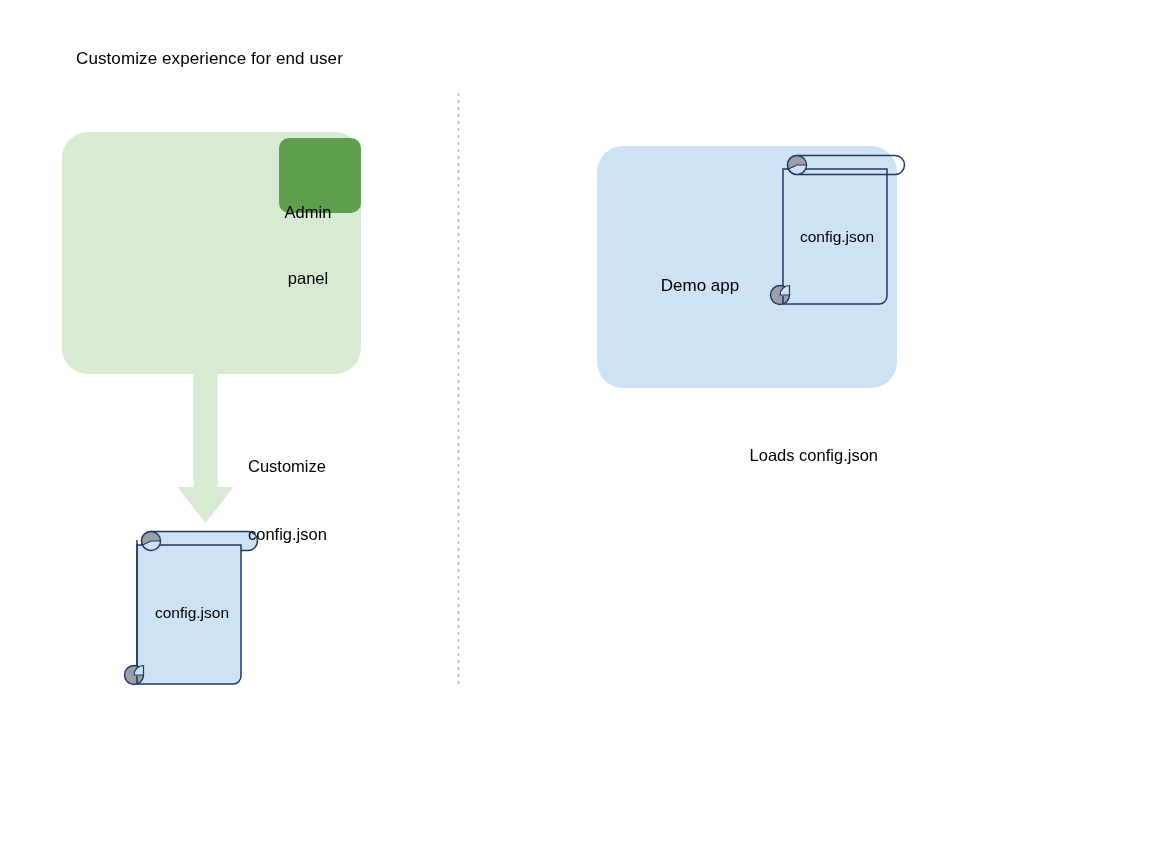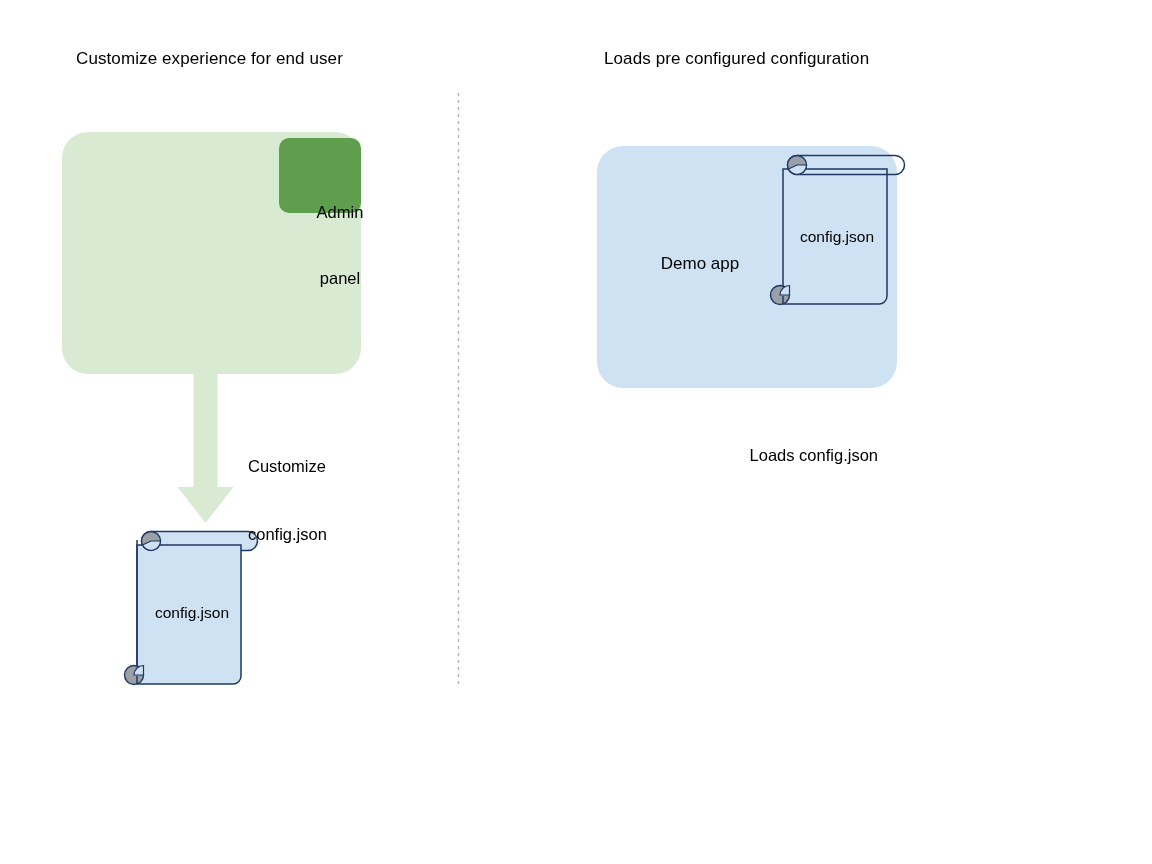--- a/index.html
+++ b/index.html
@@ -127,34 +127,33 @@
       <path d="M 797 165 L 806.5 165 A 9.5 9.5 0 0 1 788.5 169 Z" fill="#cfe2f3" stroke="#1f3864" stroke-width="1.2"></path>
 
       <circle cx="780" cy="295" r="9.5" fill="#9aa0a6" stroke="#1f3864" stroke-width="1.4"></circle>
       <path d="M 780 295 L 789.5 295 L 789.5 285.5 A 9.5 9.5 0 0 0 780 295 Z" fill="#cfe2f3" stroke="#1f3864" stroke-width="1.2"></path>
       <line x1="783" y1="304" x2="783" y2="296" stroke="#1f3864" stroke-width="1.5"></line>
     </g>
   </svg>
 
   <div class="lbl title-lbl" style="left:76px; top:49px;">Customize experience for end user</div>
 
-  <div class="lbl title-lbl" style="left:604px; top:49px;">Loads pre configured configuration</div>
 
-  <div class="lbl panel-lbl centerer" style="left:340px; top:156px; width:88px;">
+  <div class="lbl panel-lbl centerer" style="left:308px; top:156px; width:88px;">
     <div>Admin</div>
     <div>panel</div>
   </div>
 
 
   <div class="lbl edge-lbl" style="left:248px; top:409px;">
     <div>Customize</div>
     <div>config.json</div>
   </div>
 
   <div class="lbl doc-lbl centerer" style="left:192px; top:604px; width:160px;">config.json</div>
 
-  <div class="lbl shape-lbl centerer" style="left:700px; top:254px; width:220px;">Demo app</div>
+  <div class="lbl shape-lbl centerer" style="left:700px; top:276px; width:220px;">Demo app</div>
 
   <div class="lbl doc-lbl centerer" style="left:837px; top:228px; width:160px;">config.json</div>
 
   <div class="lbl edge-lbl centerer" style="left:728px; top:444px; width:300px; text-align:right;">Loads config.json</div>
 
 </div>
 
 </body></html>

